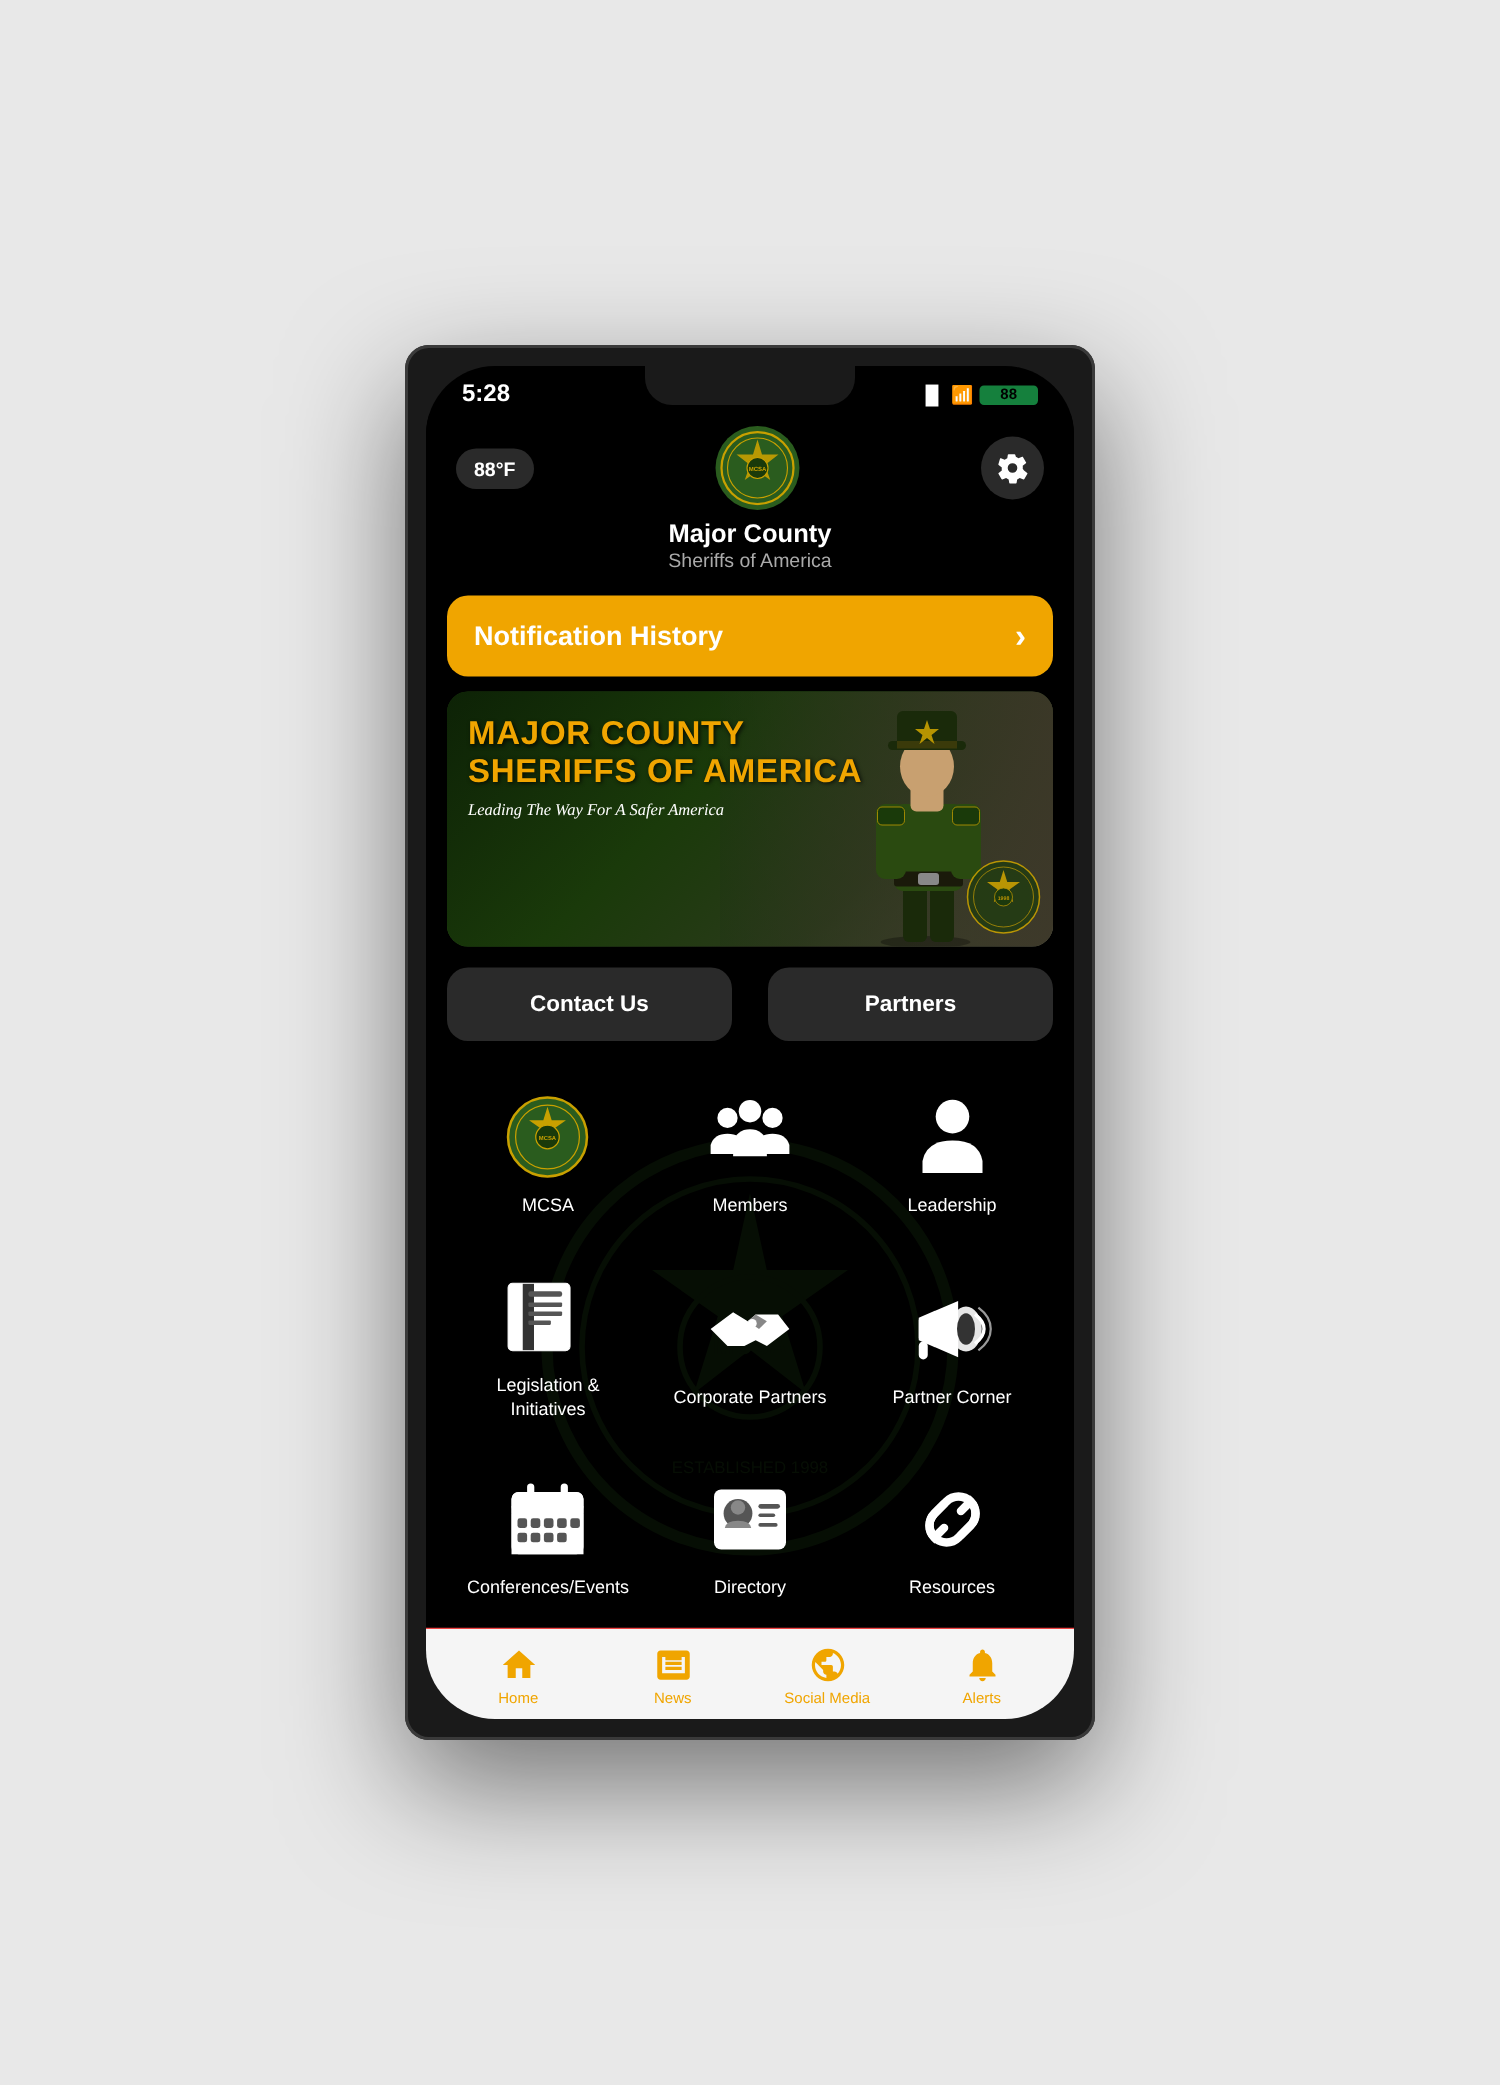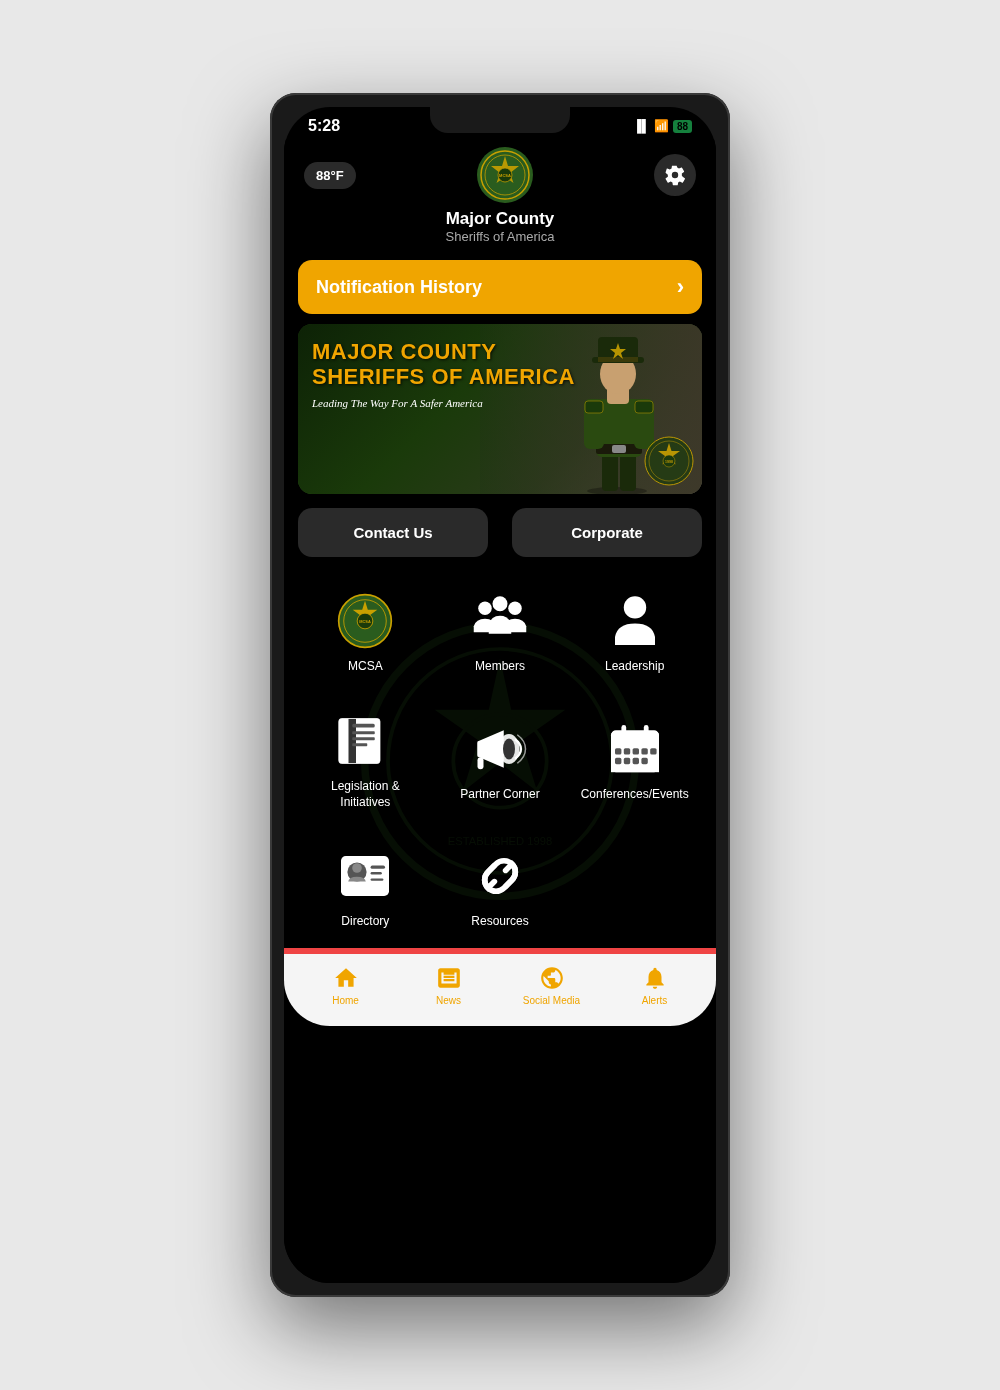--- a/index.html
+++ b/index.html
@@ -7,23 +7,23 @@
       background: #e8e8e8;
       display: flex;
       justify-content: center;
       align-items: center;
       min-height: 100vh;
       font-family: -apple-system, BlinkMacSystemFont, 'Helvetica Neue', Arial, sans-serif;
     }
 
     .phone-outer {
       width: 460px;
-      height: 1204px;
+      height: 930px;
       background: #1a1a1a;
-      border-radius: 26px;
+      border-radius: 16px;
       padding: 14px;
       box-shadow: 0 30px 80px rgba(0,0,0,0.5), inset 0 0 0 2px #3a3a3a;
       position: relative;
     }
 
     .phone-inner {
       width: 100%;
       height: 100%;
       background: #000;
       border-radius: 46px;
@@ -69,21 +69,21 @@
       font-size: 12px;
     }
 
     .battery-icon {
       display: inline-flex;
       align-items: center;
       justify-content: center;
       background: #15803d;
       color: #000;
       border-radius: 3px;
-      padding: 1px 4px;
+      padding: 1px 14px;
       font-size: 10px;
       font-weight: 700;
     }
 
     
     .screen {
       height: calc(100% - 32px);
       background: #000;
       overflow-y: auto;
       overflow-x: hidden;
@@ -298,21 +298,21 @@
     }
 
     
     .bottom-nav {
       background: #f5f5f5;
       border-radius: 0 0 46px 46px;
       display: flex;
       justify-content: space-around;
       align-items: center;
       padding: 10px 10px 20px;
-      border-top: 6px solid #ef4444;
+      border-top: 1px solid #ef4444;
     }
 
     .nav-item {
       display: flex;
       flex-direction: column;
       align-items: center;
       gap: 3px;
       cursor: pointer;
       flex: 1;
     }
@@ -427,21 +427,21 @@
           <circle cx="50" cy="50" r="48" fill="rgba(30,60,15,0.8)" stroke="#c8a000" stroke-width="2"></circle>
           <circle cx="50" cy="50" r="40" fill="none" stroke="#c8a000" stroke-width="1"></circle>
           <polygon points="50,14 55,30 72,30 58,40 63,57 50,47 37,57 42,40 28,30 45,30" fill="#c8a000"></polygon>
           <circle cx="50" cy="50" r="12" fill="#1a3a0a" stroke="#c8a000" stroke-width="1"></circle>
           <text x="50" y="54" text-anchor="middle" fill="#c8a000" font-size="7" font-weight="bold">1998</text>
         </svg>
       </div>
 
       <div class="action-buttons">
         <div class="action-btn">Contact Us</div>
-        <div class="action-btn">Corporate</div>
+        <div class="action-btn">Partners</div>
       </div>
 
       <div class="menu-grid-container">
 
         <svg class="menu-bg-seal" viewBox="0 0 300 300" xmlns="http://www.w3.org/2000/svg">
           <circle cx="150" cy="150" r="145" fill="none" stroke="#2a5c1e" stroke-width="8"></circle>
           <circle cx="150" cy="150" r="120" fill="none" stroke="#2a5c1e" stroke-width="4"></circle>
           <polygon points="150,40 162,95 220,95 173,128 190,183 150,152 110,183 127,128 80,95 138,95" fill="#2a5c1e"></polygon>
           <circle cx="150" cy="150" r="50" fill="none" stroke="#2a5c1e" stroke-width="4"></circle>
           <text x="150" y="155" text-anchor="middle" fill="#2a5c1e" font-size="18" font-weight="bold">MCSA</text>
@@ -497,20 +497,31 @@
                 <rect x="23" y="22" width="30" height="4" rx="1" fill="#555"></rect>
                 <rect x="23" y="30" width="30" height="4" rx="1" fill="#555"></rect>
                 <rect x="23" y="38" width="20" height="4" rx="1" fill="#555"></rect>
                 <rect x="5" y="5" width="55" height="60" rx="4" fill="none" stroke="white" stroke-width="1"></rect>
               </svg>
             </div>
             <span class="menu-label" style="white-space:pre-line;">Legislation &amp;
 Initiatives</span>
           </div>
 
+          <div class="menu-item">
+            <div class="menu-icon">
+              <svg width="60" height="56" viewBox="0 0 80 70" fill="white" xmlns="http://www.w3.org/2000/svg">
+
+                <path d="M5 35 L25 20 L38 28 L45 22 L65 22 L75 35 L55 50 L45 45 L35 50 L20 50 Z" fill="white"></path>
+                <path d="M38 28 L45 22 L55 28 L48 35 L38 28Z" fill="#888"></path>
+                <circle cx="42" cy="30" r="4" fill="white"></circle>
+              </svg>
+            </div>
+            <span class="menu-label">Corporate Partners</span>
+          </div>
 
           <div class="menu-item">
             <div class="menu-icon">
               <svg width="60" height="56" viewBox="0 0 80 70" fill="white" xmlns="http://www.w3.org/2000/svg">
 
                 <path d="M10 25 L45 10 L45 60 L10 45 Z" fill="white"></path>
                 <rect x="10" y="25" width="10" height="20" rx="2" fill="white"></rect>
 
                 <ellipse cx="52" cy="35" rx="14" ry="20" fill="white" opacity="0.9"></ellipse>
                 <ellipse cx="52" cy="35" rx="8" ry="14" fill="#333"></ellipse>

